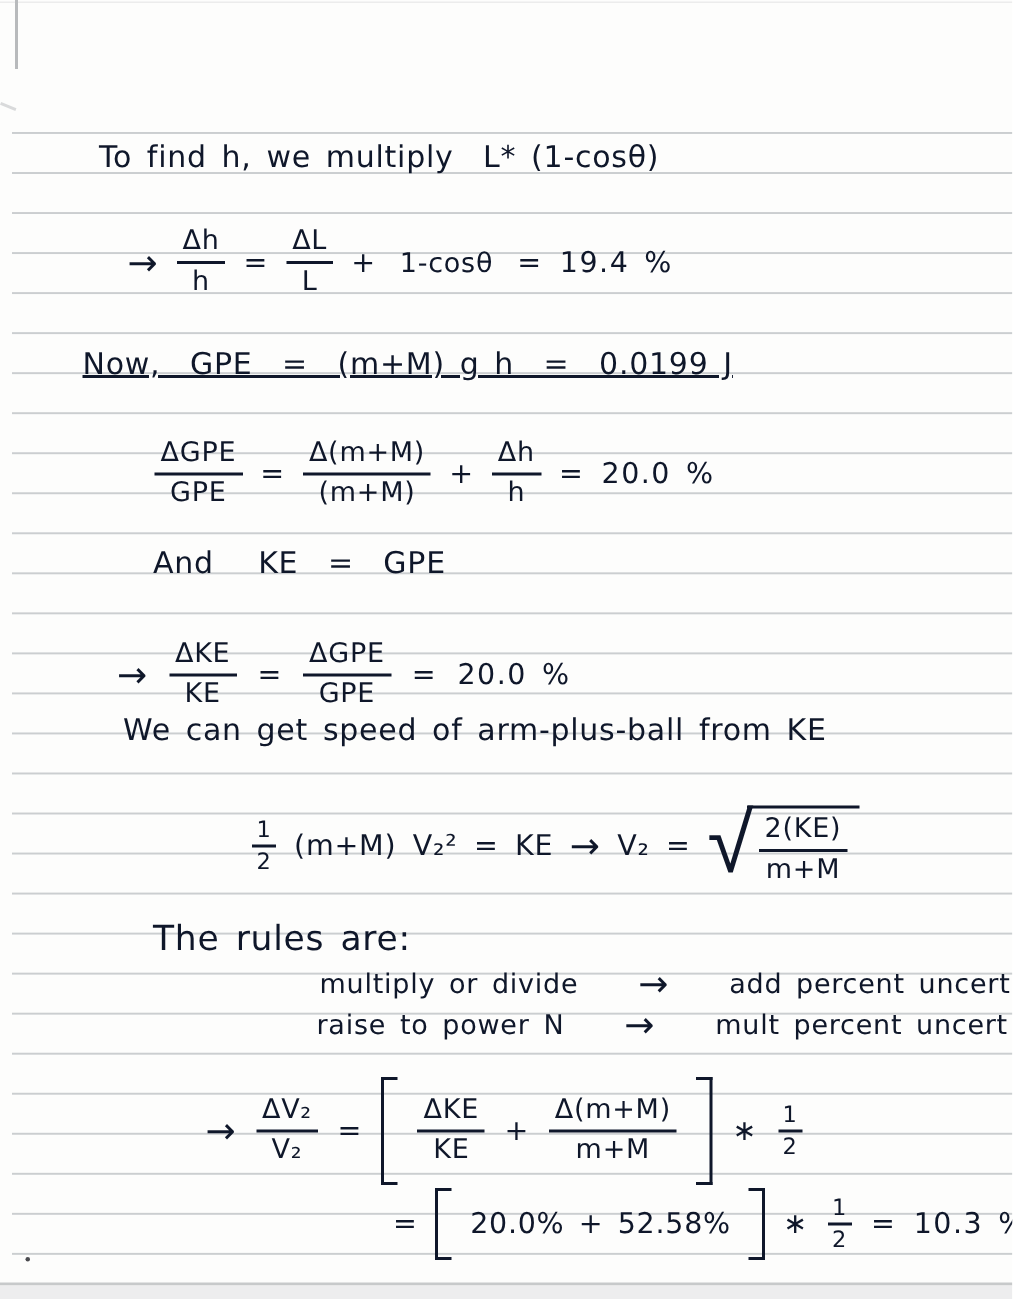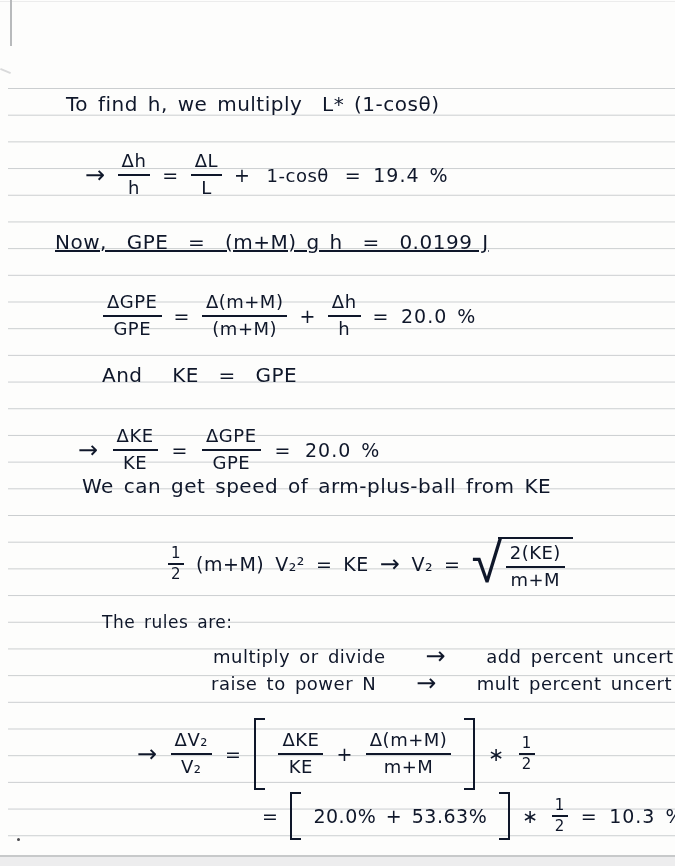--- a/index.html
+++ b/index.html
@@ -42,21 +42,21 @@
   .ink-dot { position:absolute; left:17px; top:838px; width:3px; height:3px; border-radius:50%; background:#4a4a4e; }
   
   #b-intro    { left:66px;  top:92px; }
   #b-eq-h     { left:85px;  top:146px; height:58px; }
   #b-gpe      { left:55px;  top:230px;text-decoration:underline; }
   #b-eq-gpe   { left:103px; top:287px; height:58px; }
   #b-ke       { left:55px;  top:363px;margin-left:47px; }
   #b-eq-ke    { left:78px;  top:421px; height:58px; gap:14px; }
   #b-speed    { left:60px;  top:474px;margin-left:22px; }
   #b-eq-v2    { left:167px; top:535px; height:58px; gap:11px; }
-  #b-rules-title { left:102px; top:612px; font-size:17px; }
+  #b-rules-title { left:102px; top:612px; font-size:23px; }
   #b-rule1    { left:213px; top:644px; }
   #b-rule2    { left:211px; top:671px; }
   #b-eq-dv    { left:137px; top:718px; height:72px; gap:13px; }
   #b-eq-final { left:262px; top:792px; height:48px; gap:12px; }
 </style>
 </head>
 <body>
 
 <div class="paper">
   <div class="top-hairline"></div>
@@ -182,21 +182,21 @@
     <span class="op">∗</span>
     <span class="frac small">
       <span class="num">1</span>
       <span class="den">2</span>
     </span>
   </div>
 
   <div class="ink eq" id="b-eq-final">
     <span class="op">=</span>
     <span class="sq l"></span>
-    <span class="op">20.0% + 53.63%</span>
+    <span class="op">20.0% + 52.58%</span>
     <span class="sq r"></span>
     <span class="op">∗</span>
     <span class="frac small">
       <span class="num">1</span>
       <span class="den">2</span>
     </span>
     <span class="op">=</span>
     <span class="result">10.3 %</span>
   </div>
 

